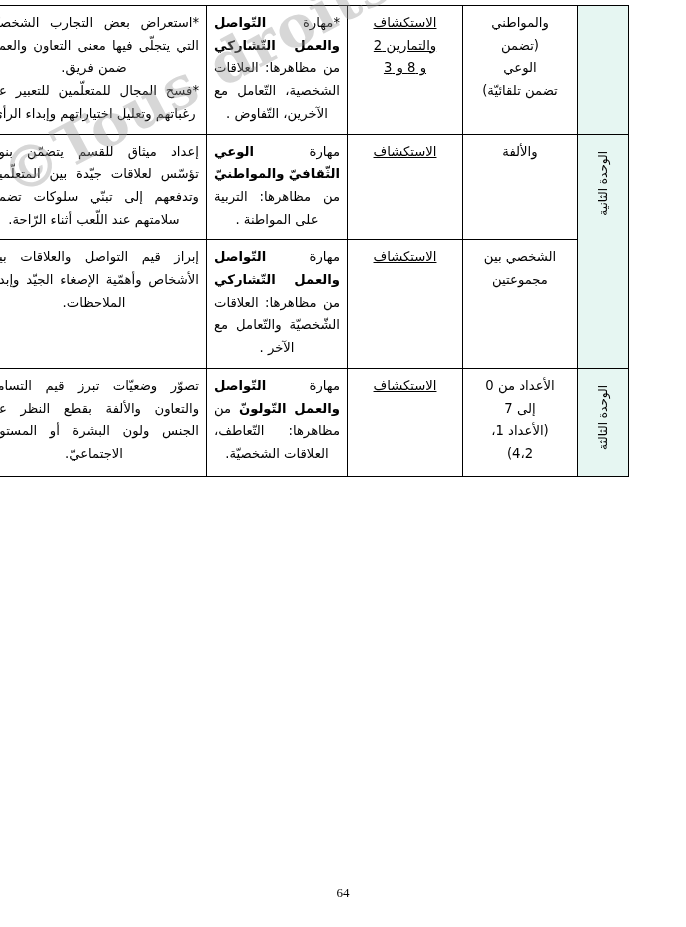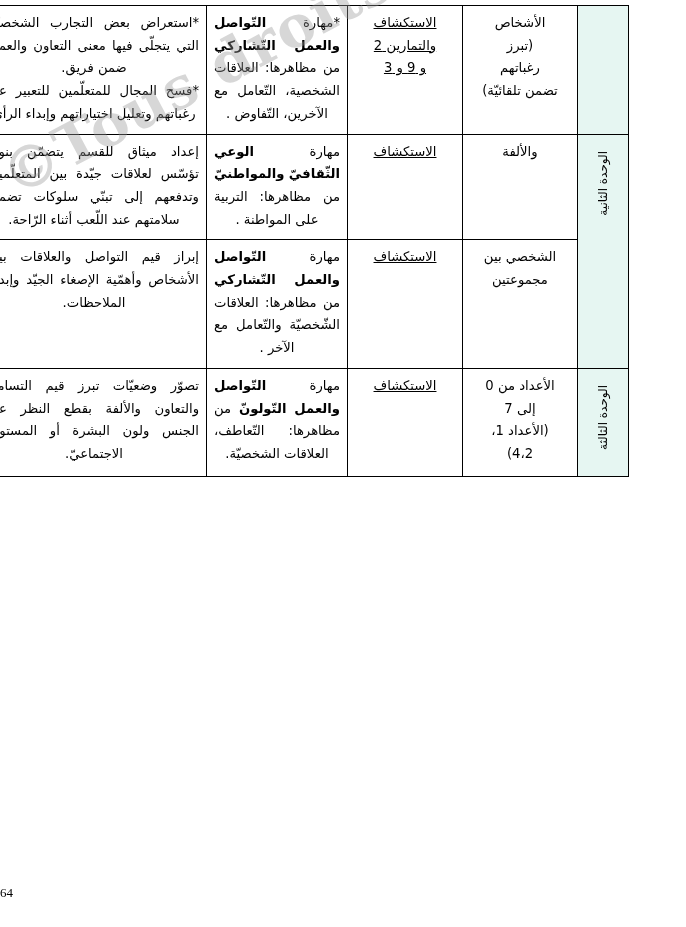--- a/index.html
+++ b/index.html
@@ -77,21 +77,21 @@
     white-space: pre-line;
     text-align: center;
     padding: 10px 0;
   }
   .cell-lines span { display: block; }
   .page-number {
     position: absolute;
     left: 0;
     right: 0;
     top: 885px;
-    text-align: left;
+    text-align: center;
     font-size: 13px;
     font-family: "Liberation Serif", serif;
   }
   
   .watermark {
     position: absolute;
     left: 0; top: 0;
     width: 686px; height: 927px;
     pointer-events: none;
     overflow: hidden;
@@ -115,29 +115,29 @@
 </head>
 <body>
 
 <div class="page">
 
   <table class="doc-table">
     <tbody>
       <tr>
         <td class="col-unit" rowspan="1"></td>
         <td class="col-theme cell-lines">
-          <span>الأشخاص</span>
-          <span>(تبرز</span>
-          <span>رغباتهم</span>
+          <span>والمواطني</span>
+          <span>(تضمن</span>
+          <span>الوعي</span>
           <span>تضمن تلقائيّة)</span>
         </td>
         <td class="col-stage cell-lines">
           <span>الاستكشاف</span>
           <span>والتمارين 2</span>
-          <span>و 9 و 3</span>
+          <span>و 8 و 3</span>
         </td>
         <td class="col-skill">*مهارة <b>التّواصل</b> <b>والعمل التّشاركي</b> من مظاهرها: العلاقات الشخصية، التّعامل مع الآخرين، التّفاوض .</td>
         <td class="col-desc">*استعراض بعض التجارب الشخصيّة التي يتجلّى فيها معنى التعاون والعمل ضمن فريق. <br>*فسح المجال للمتعلّمين للتعبير عن رغباتهم وتعليل اختياراتهم وإبداء الرأي</td>
       </tr>
 
       <tr>
         <td class="col-unit" rowspan="2">
           <span class="vert">الوحدة الثانية</span>
         </td>
         <td class="col-theme cell-lines">

